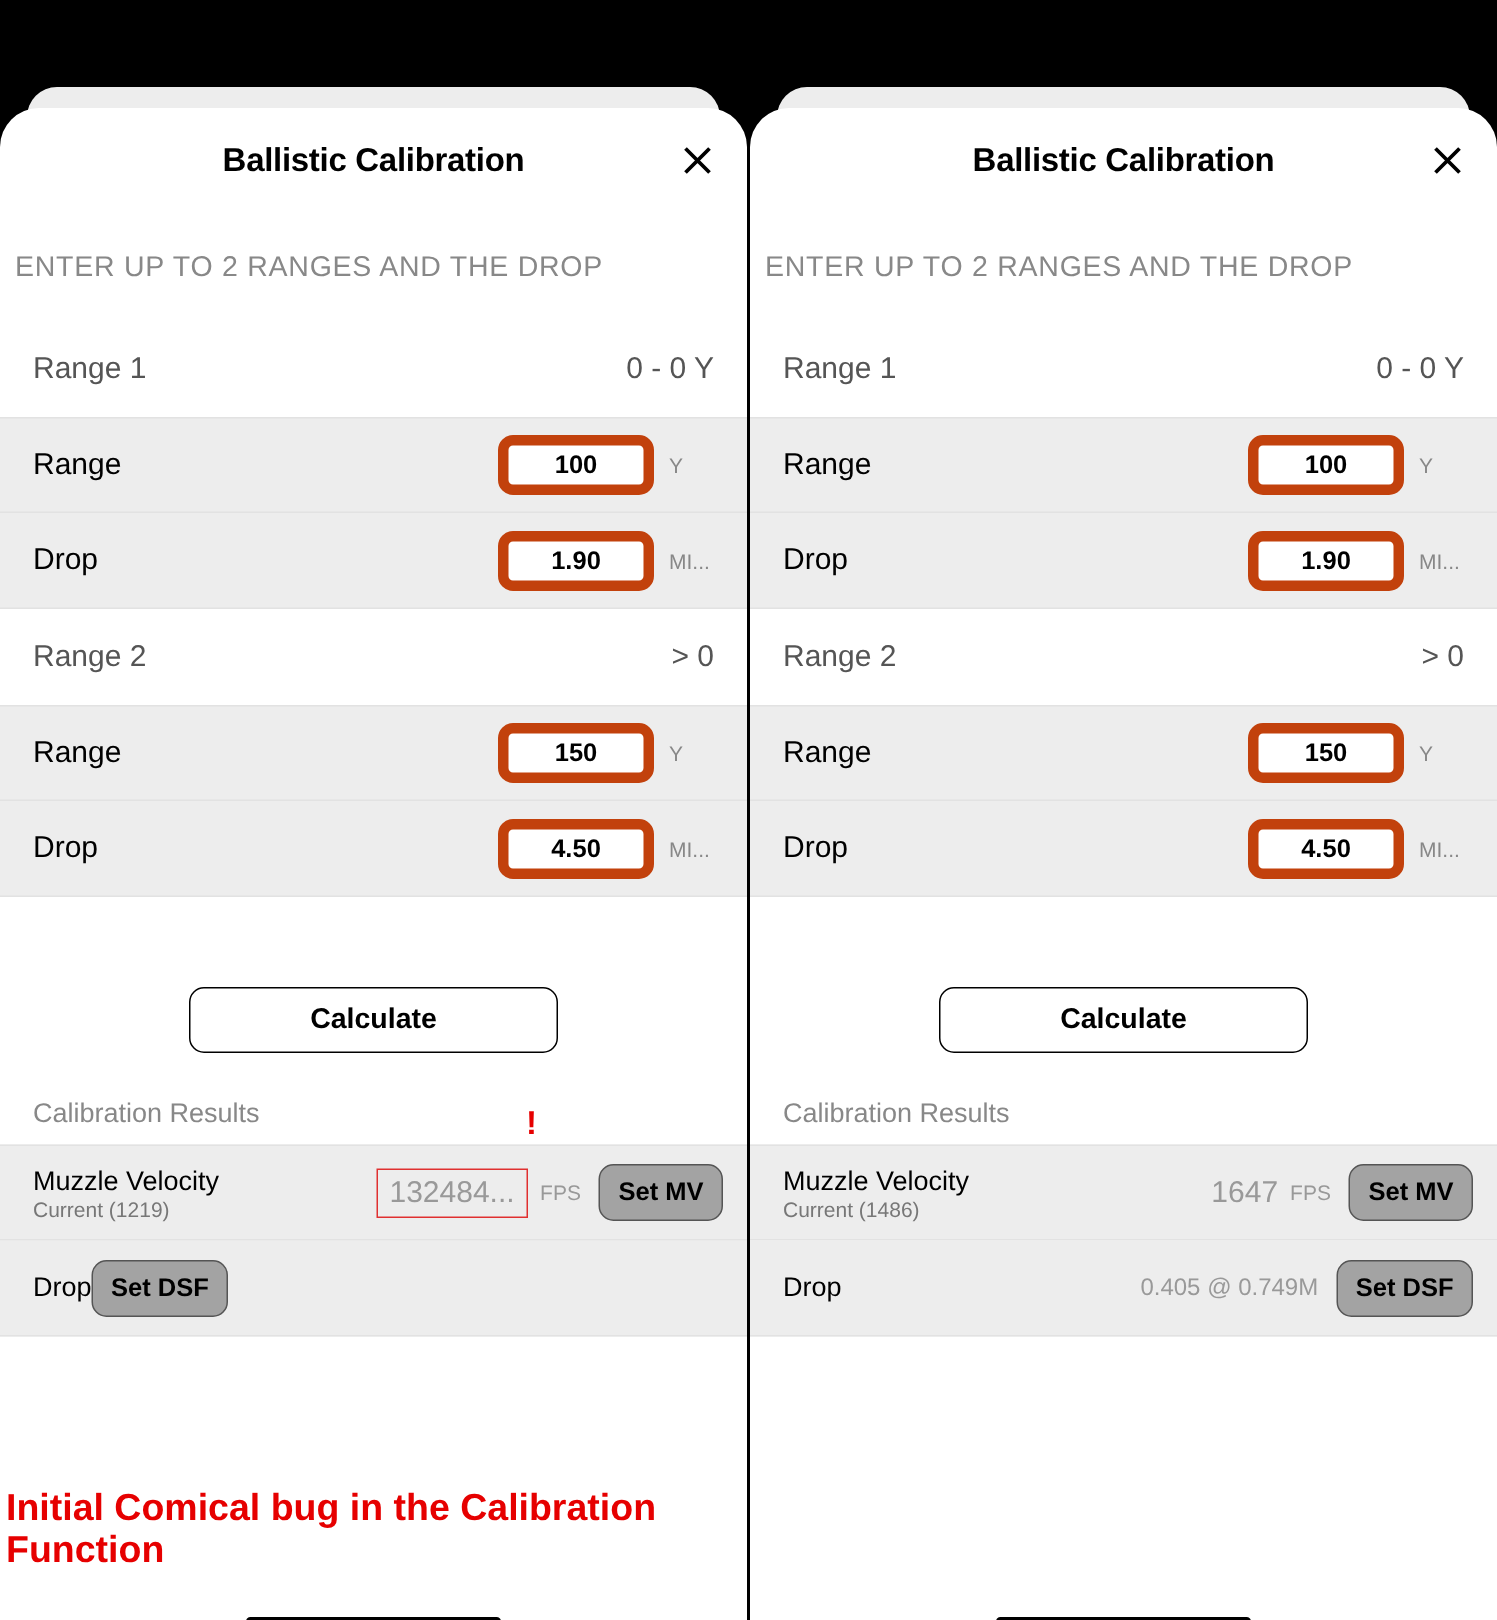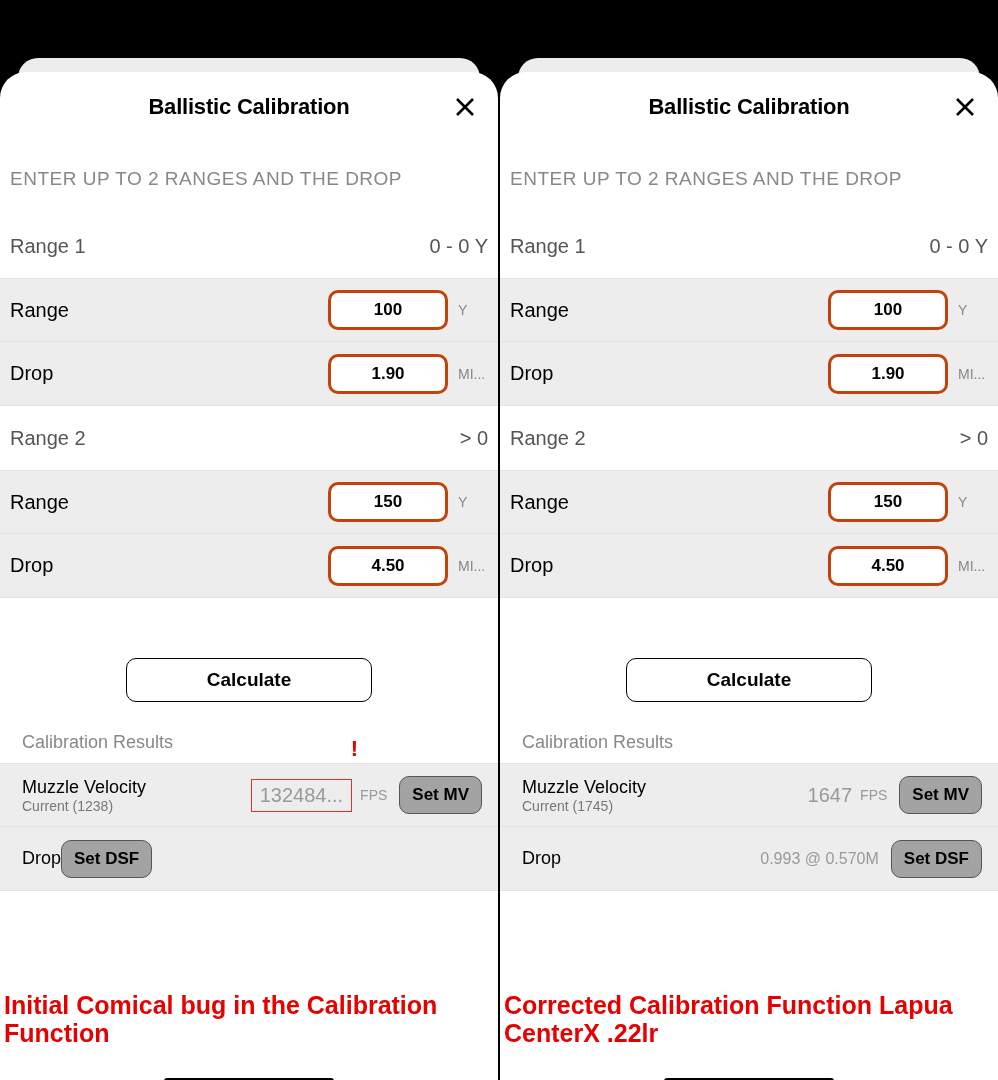--- a/index.html
+++ b/index.html
@@ -68,34 +68,34 @@
     text-align: left;
     color: #888;
     font-size: 19px;
     letter-spacing: 0.5px;
     padding: 26px 10px 24px;
   }
   .row {
     display: flex;
     align-items: center;
     justify-content: space-between;
-    padding: 0 10px;
+    padding: 0 22px;
     height: 64px;
   }
   .row.plain { background: #fff; }
   .row.gray { background: #ededed; border-top: 1px solid #e2e2e2; border-bottom: 1px solid #e2e2e2; }
   .row.gray + .row.gray { border-top: none; }
   .row-label { font-size: 20px; color: #555; }
   .row-label.dark { color: #000; }
   .row-value-right { font-size: 20px; color: #555; }
   .input-group { display: flex; align-items: center; gap: 10px; }
   .input-box {
-    border: 3px solid #c2410c;
+    border: 7px solid #c2410c;
     border-radius: 10px;
-    width: 120px;
+    width: 104px;
     height: 40px;
     display: flex;
     align-items: center;
     justify-content: center;
     font-size: 17px;
     font-weight: 600;
     color: #000;
     background: #fff;
   }
   .unit { font-size: 14px; color: #888; width: 30px; text-align: left; white-space: nowrap; overflow: hidden; }
@@ -243,21 +243,21 @@
       <div class="calc-row">
         <button class="calc-btn">Calculate</button>
       </div>
 
       <div class="results-header">Calibration Results</div>
 
       <div class="result-row" style="position:relative;">
         <span class="excl" style="top:-28px; right:140px;">!</span>
         <div class="result-label">
           <div class="main">Muzzle Velocity</div>
-          <div class="sub">Current (1238)</div>
+          <div class="sub">Current (1219)</div>
         </div>
         <div class="result-value boxed">
           <span class="val">132484...</span>
           <span class="vunit">FPS</span>
         </div>
         <button class="set-btn">Set MV</button>
       </div>
       <div class="result-row">
         <div class="result-label">
           <div class="main">Drop</div>
@@ -323,36 +323,35 @@
 
       <div class="calc-row">
         <button class="calc-btn">Calculate</button>
       </div>
 
       <div class="results-header">Calibration Results</div>
 
       <div class="result-row">
         <div class="result-label">
           <div class="main">Muzzle Velocity</div>
-          <div class="sub">Current (1745)</div>
+          <div class="sub">Current (1486)</div>
         </div>
         <div class="result-value">
           <span class="val">1647</span>
           <span class="vunit">FPS</span>
         </div>
         <button class="set-btn">Set MV</button>
       </div>
       <div class="result-row">
         <div class="result-label">
           <div class="main">Drop</div>
         </div>
         <div class="result-value" style="font-size:16px;">
-          <span class="val">0.993 @ 0.570M</span>
+          <span class="val">0.405 @ 0.749M</span>
         </div>
         <button class="set-btn">Set DSF</button>
       </div>
 
-      <div class="caption">Corrected Calibration Function Lapua CenterX .22lr</div>
       <div class="home-bar"></div>
     </div>
   </div>
 
 </div>
 
 </body></html>

